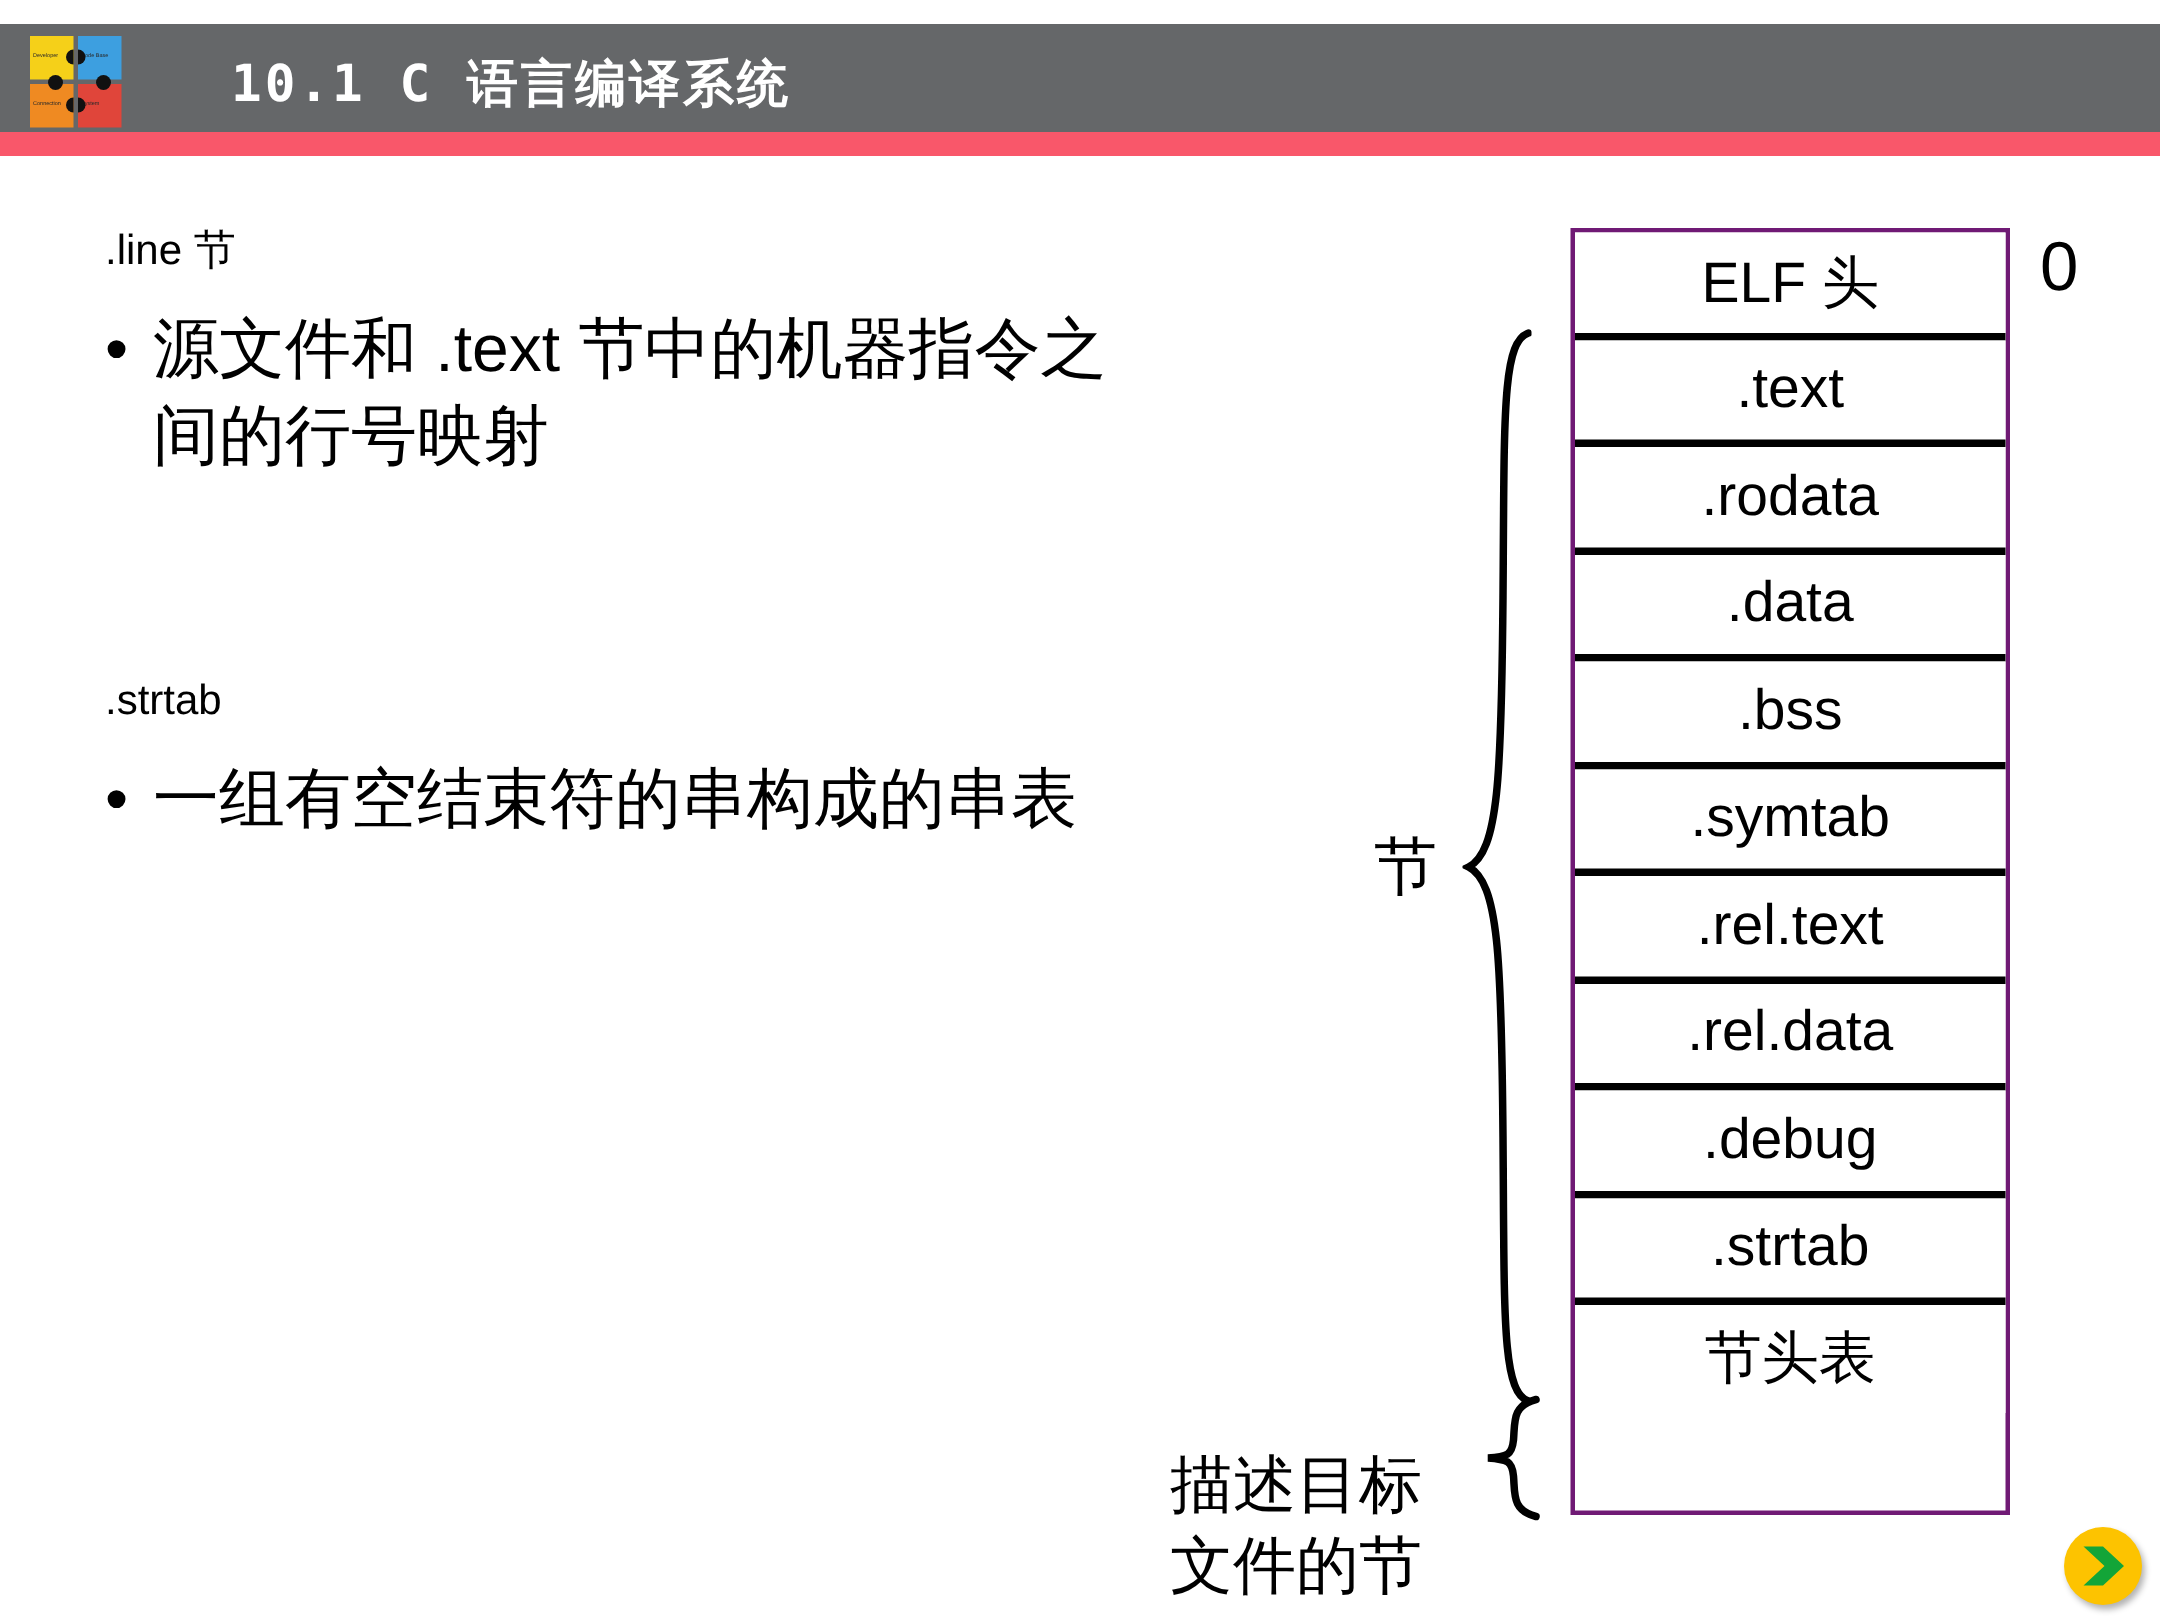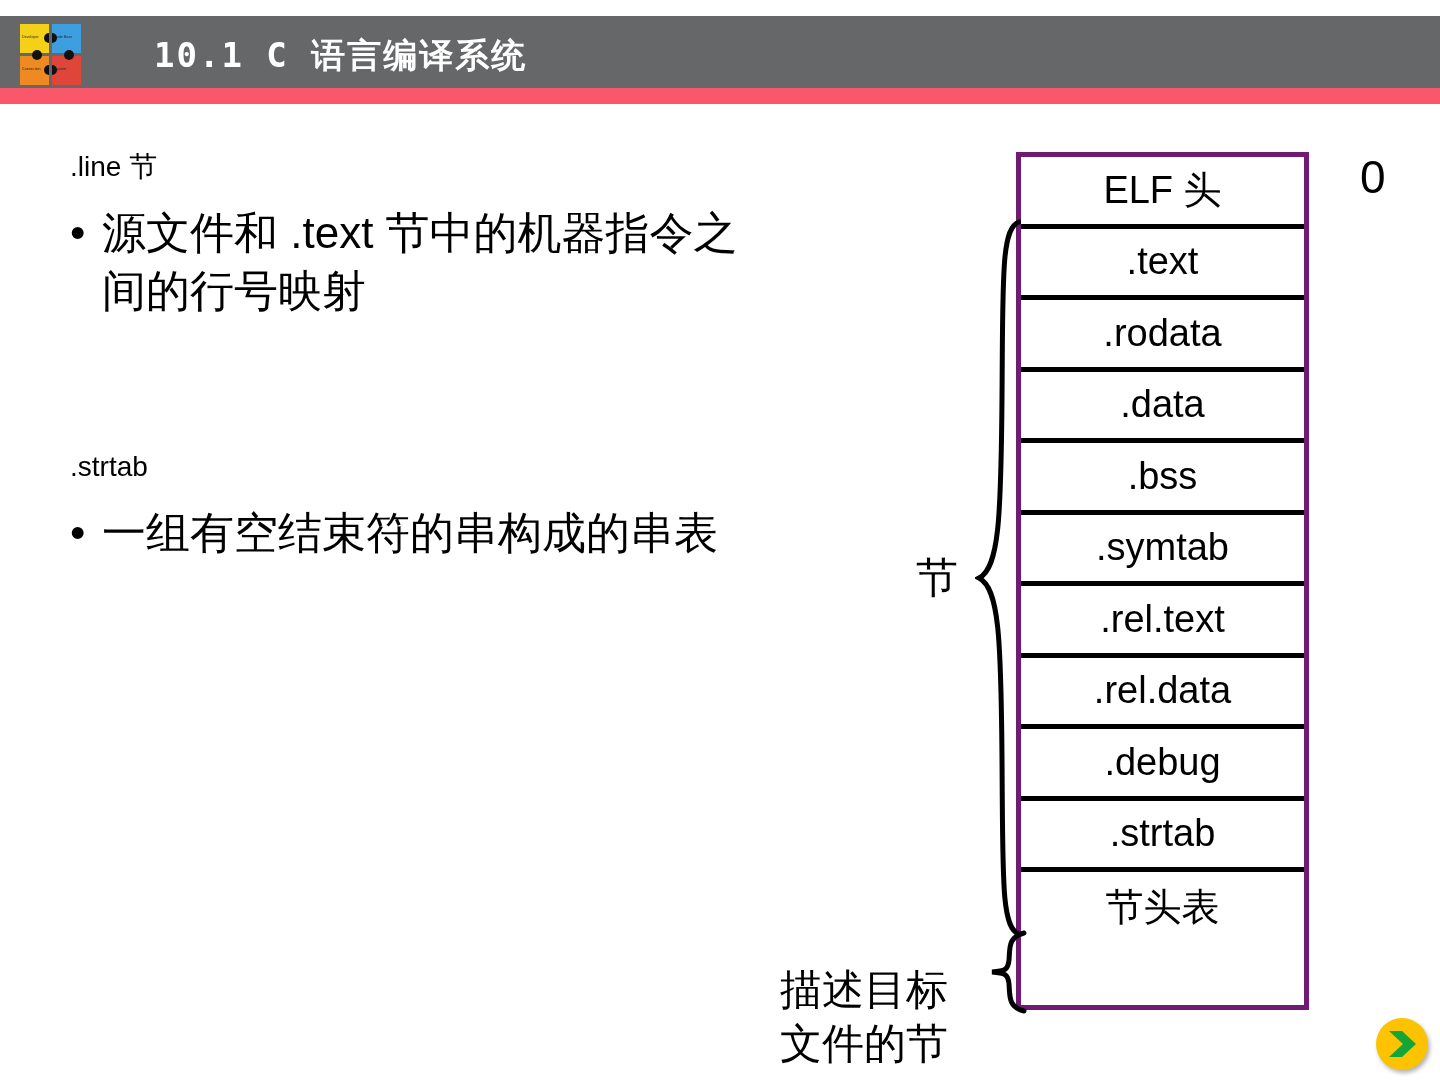--- a/index.html
+++ b/index.html
@@ -126,25 +126,25 @@
     color: #000000;
     font-family: Liberation Sans, sans-serif;
   }
   #block-line { }
   #block-strtab { margin-top: 120px; }
   #block-strtab .bullet-text { width: 600px; }
 
   
   #elf-diagram {
     position: absolute;
-    left: 1016px;
+    left: 1047px;
     top: 152px;
     width: 293px;
     height: 858px;
-    border: 5px solid #701a75;
+    border: 3px solid #701a75;
     box-sizing: border-box;
     background: #ffffff;
   }
   .elf-row {
     height: 71.5px;
     box-sizing: border-box;
     border-bottom: 5px solid #000000;
     display: flex;
     align-items: center;
     justify-content: center;

